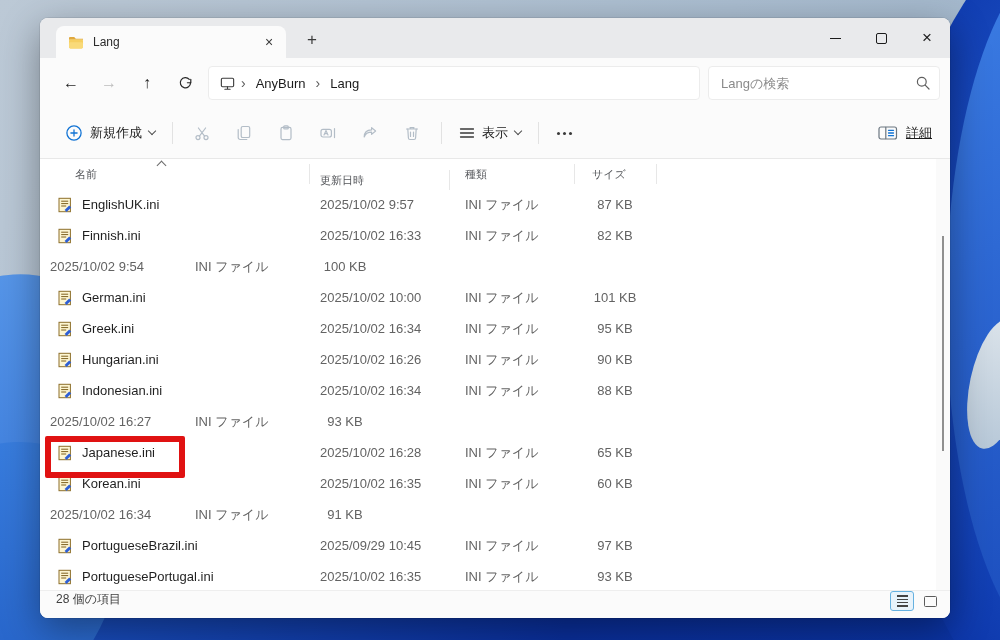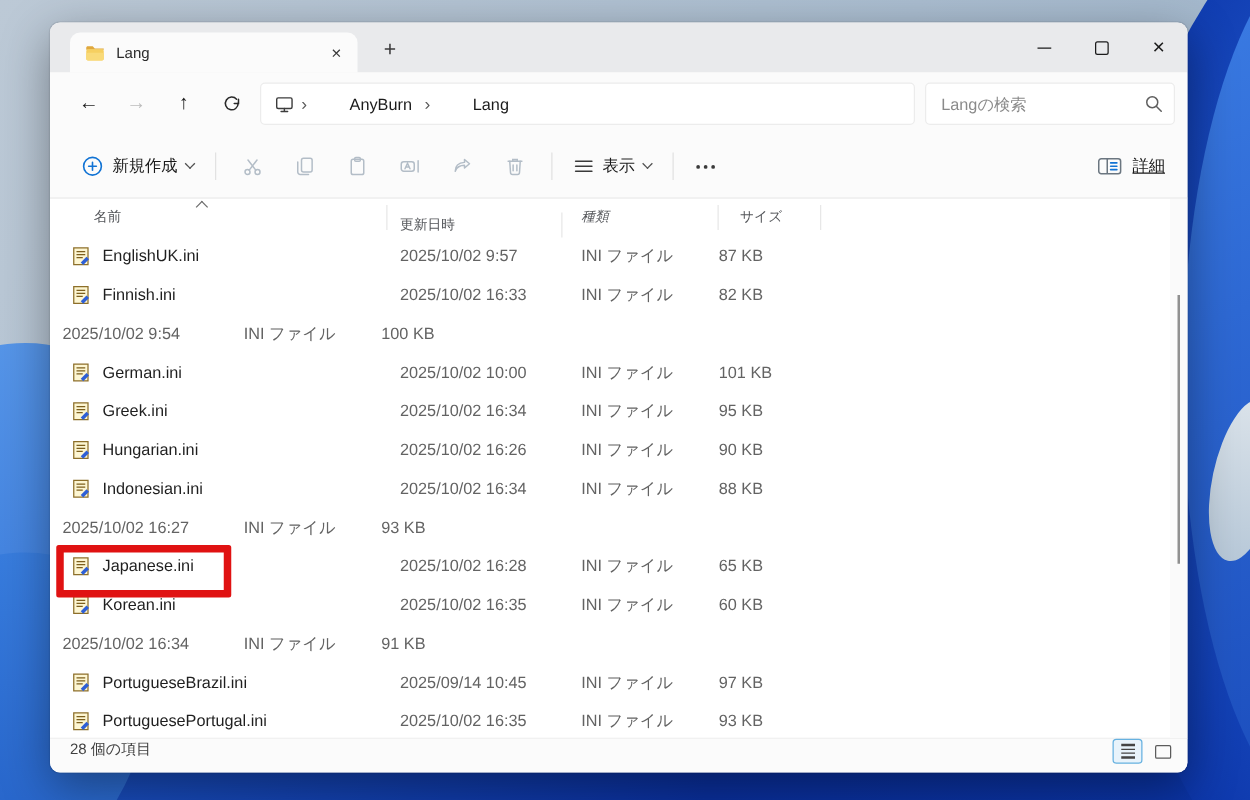--- a/index.html
+++ b/index.html
@@ -41,23 +41,23 @@
   .wc-max-glyph{display:block;width:9px;height:9px;border:1px solid #1b1b1b;border-radius:2px;}
   .wc-close{font-size:17px;}
 
   
   .navbar{flex:0 0 50px;display:flex;align-items:center;background:#fbfbfb;padding:0 10px 0 12px;}
   .nav-btn{width:38px;height:34px;display:flex;align-items:center;justify-content:center;
     font-size:16px;color:#1f1f1f;border-radius:4px;}
   .nav-btn.disabled{color:#bdbdbd;}
   .breadcrumb{flex:1;height:34px;margin:0 8px 0 4px;background:#fff;border:1px solid #ececec;
     border-radius:4px;display:flex;align-items:center;padding:0 10px;box-sizing:border-box;}
-  .crumb{font-size:13px;color:#1b1b1b;padding:0 5px;margin-left:24px;}
+  .crumb{font-size:13px;color:#1b1b1b;padding:0 5px;}
   .crumb-sep{font-size:14px;color:#5a5a5a;padding:0 5px;}
-  .searchbox{width:200px;height:34px;position:relative;background:#fff;border:1px solid #ececec;
+  .searchbox{width:232px;height:34px;position:relative;background:#fff;border:1px solid #ececec;
     border-radius:4px;box-sizing:border-box;}
   .searchbox input{position:absolute;inset:0;border:0;background:transparent;outline:none;
     padding:0 30px 0 12px;font-size:13px;color:#222;font-family:inherit;}
   .searchbox input::placeholder{color:#8a8a8a;}
   .search-icon{position:absolute;right:8px;top:8px;}
 
   
   .toolbar{flex:0 0 50px;display:flex;align-items:center;background:#fbfbfb;
     border-bottom:1px solid #e8e8e8;padding:0 12px 0 16px;}
   .tb-btn{display:flex;align-items:center;gap:7px;padding:0 9px;height:36px;border-radius:4px;
@@ -73,30 +73,30 @@
 
   
   .content{flex:1;position:relative;background:#fff;overflow:hidden;}
   .scroll-track{position:absolute;top:0;right:0;width:14px;bottom:0;background:#fafafa;}
   .scroll-thumb{position:absolute;top:77px;left:6px;width:2px;height:215px;background:#8f8f8f;}
   .hdr{display:flex;height:30px;align-items:center;position:relative;}
   .hdr-cell{font-size:11px;color:#54565a;box-sizing:border-box;border-right:1px solid #e7e7e7;
     height:20px;line-height:20px;}
   .hc-name{width:270px;padding-left:35px;}
   .hc-date{width:140px;padding-left:10px;margin-top:12px;}
-  .hc-type{width:125px;padding-left:15px;font-style:italic;}
+  .hc-type{width:125px;padding-left:15px;}
   .hc-size{width:82px;padding-left:17px;}
   .sort-caret{position:absolute;left:118px;top:3px;width:6px;height:6px;
     border-left:1.3px solid #6a6a6a;border-top:1.3px solid #6a6a6a;transform:rotate(45deg);}
   .row{display:flex;height:31px;align-items:center;font-size:13px;}
   .rc-name{width:270px;display:flex;align-items:center;box-sizing:border-box;padding-left:17px;color:#1f1f1f;}
   .rc-name svg{margin-right:9px;flex:0 0 auto;}
   .rc-date{width:140px;padding-left:10px;color:#636363;box-sizing:border-box;}
   .rc-type{width:125px;padding-left:15px;color:#636363;box-sizing:border-box;}
-  .rc-size{width:82px;text-align:left;color:#636363;box-sizing:border-box;padding-right:2px;}
+  .rc-size{width:82px;text-align:center;color:#636363;box-sizing:border-box;padding-right:2px;}
   .redbox{position:absolute;left:5px;top:277px;width:140px;height:42px;border:6px solid #e01212;
     border-radius:2px;box-sizing:border-box;pointer-events:none;z-index:5;}
 
   
   .statusbar{flex:0 0 27px;display:flex;align-items:flex-start;background:#fbfbfb;
     border-top:1px solid #eee;padding:0 8px 0 16px;}
   .status-text{font-size:12px;color:#3f3f3f;}
   .view-toggles{margin-left:auto;display:flex;gap:4px;}
   .vt{width:24px;height:20px;display:flex;align-items:center;justify-content:center;
     border:1px solid transparent;border-radius:3px;box-sizing:border-box;}
@@ -370,21 +370,21 @@
   </div>
         <div class="row">
     <div class="rc-name">
       <svg width="16" height="16" viewBox="0 0 16 16">
         <rect x="2" y="1.3" width="11.4" height="13.4" fill="#fdf6d2" stroke="#8d6f2a" stroke-width="1"></rect>
         <path d="M4.2 4.2h7M4.2 6.6h7M4.2 9h5" stroke="#7d5f1d" stroke-width="1"></path>
         <path d="M8.6 14.6l4.6-4.6 2 2-4.6 4.6z" fill="#2e5fd6" transform="translate(-1,-1.6)"></path>
       </svg>
       <span>PortugueseBrazil.ini</span>
     </div>
-    <div class="rc-date">2025/09/14 10:45</div>
+    <div class="rc-date">2025/09/29 10:45</div>
     <div class="rc-type">INI ファイル</div>
     <div class="rc-size">97 KB</div>
   </div>
         <div class="row">
     <div class="rc-name">
       <svg width="16" height="16" viewBox="0 0 16 16">
         <rect x="2" y="1.3" width="11.4" height="13.4" fill="#fdf6d2" stroke="#8d6f2a" stroke-width="1"></rect>
         <path d="M4.2 4.2h7M4.2 6.6h7M4.2 9h5" stroke="#7d5f1d" stroke-width="1"></path>
         <path d="M8.6 14.6l4.6-4.6 2 2-4.6 4.6z" fill="#2e5fd6" transform="translate(-1,-1.6)"></path>
       </svg>

